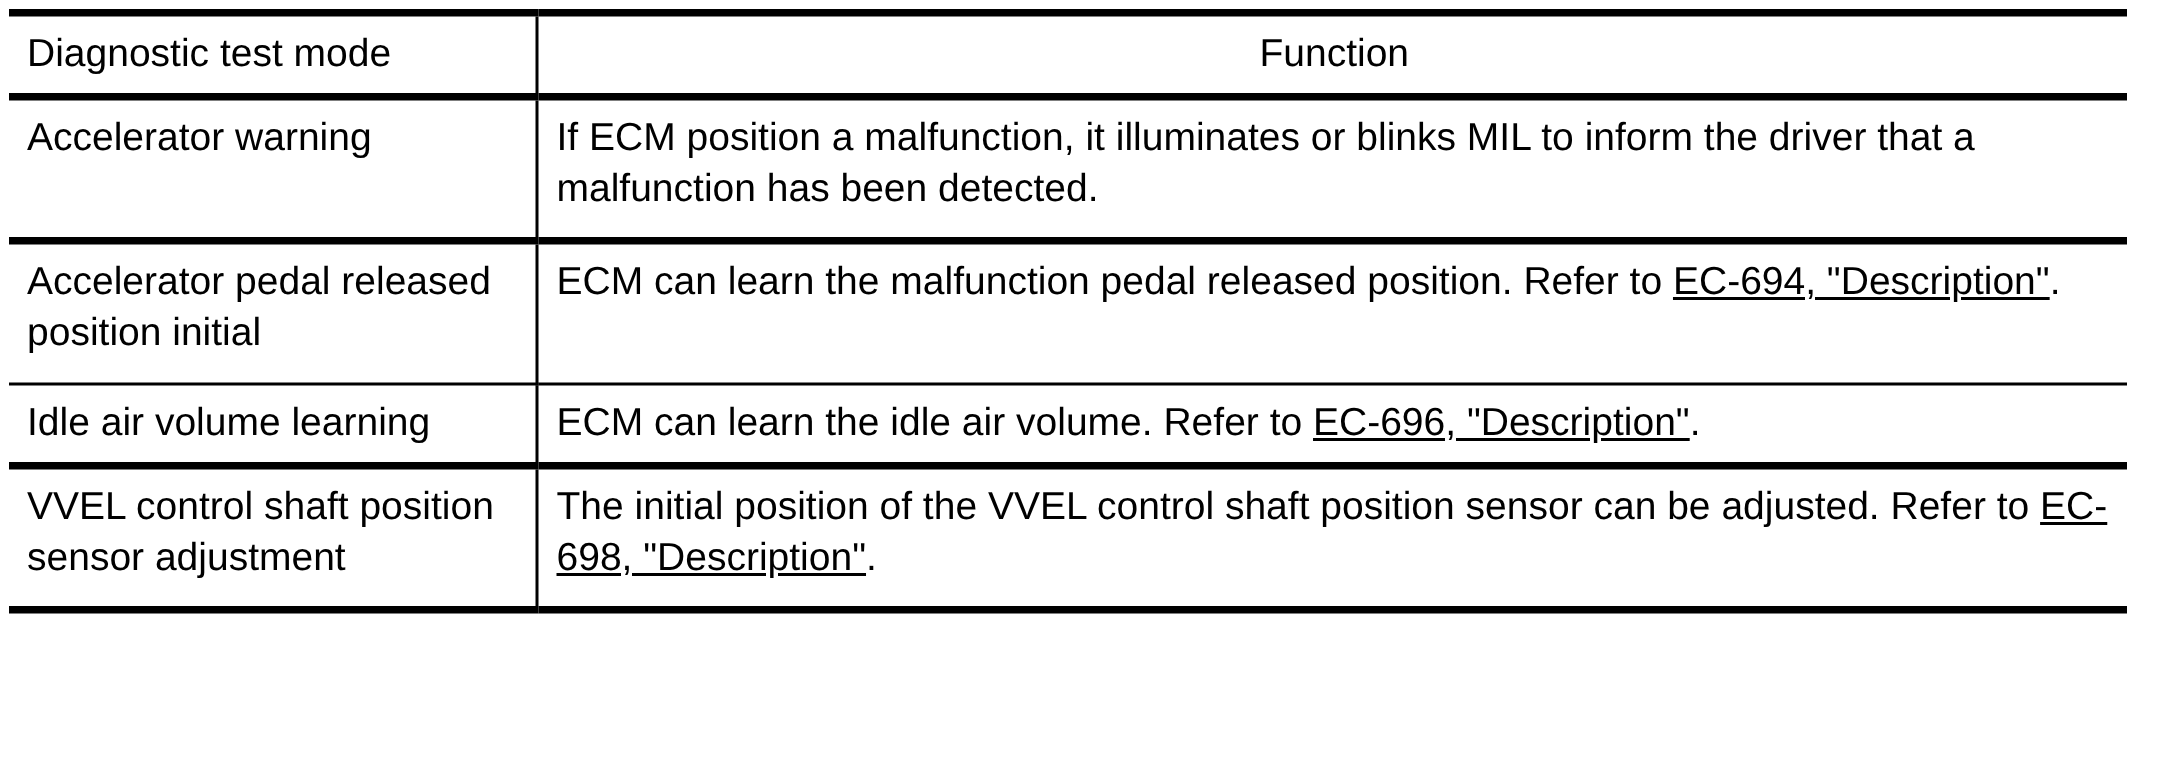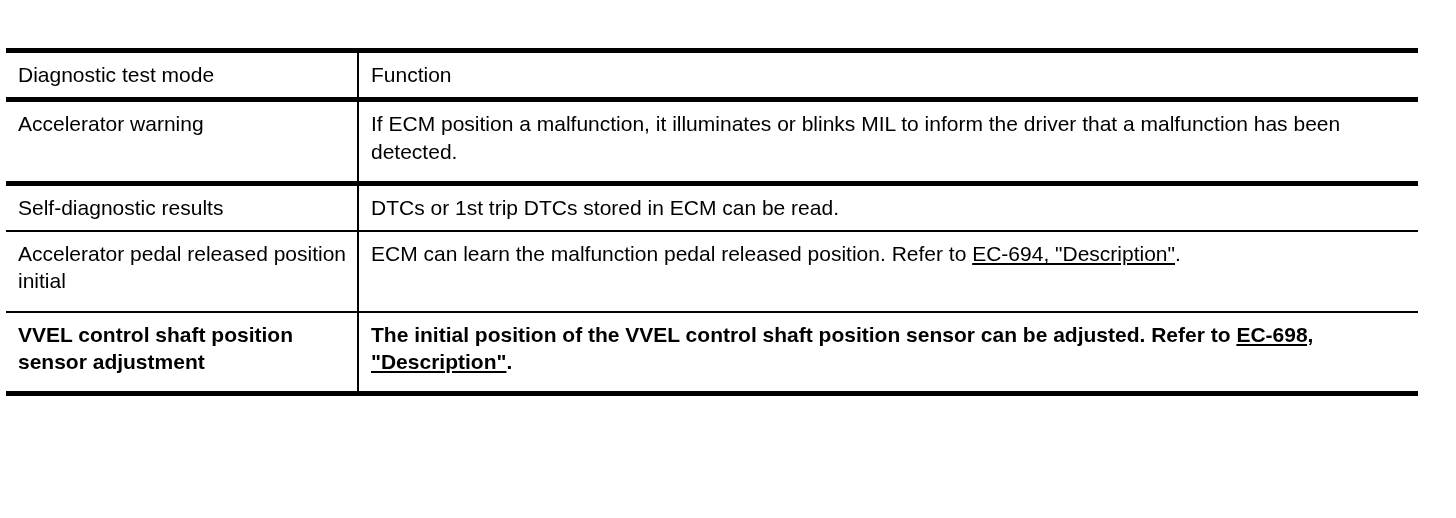--- a/index.html
+++ b/index.html
@@ -20,23 +20,22 @@
     width: 1412px;
     margin: 0 0 0 6px;
     padding-top: 6px;
     box-sizing: border-box;
   }
 
   table.diag-table {
     border-collapse: collapse;
     table-layout: fixed;
     width: 1412px;
-    font-size: 21px;
+    font-size: 26px;
     line-height: 1.30;
-    margin-top: 42px;
   }
 
   table.diag-table col.c-mode  { width: 352px; }
   table.diag-table col.c-func  { width: 1060px; }
 
   
   table.diag-table th,
   table.diag-table td {
     padding: 8px 10px 9px 12px;
     vertical-align: top;
@@ -53,26 +52,26 @@
   }
 
   
   thead th {
     text-align: center;
     padding-top: 10px;
     padding-bottom: 11px;
     border-top: 5px solid #000;
     border-bottom: 5px solid #000;
   }
-  thead th.col-func { text-align: left; }
+  thead th.col-func { text-align: center; }
 
   
   tbody tr > td { border-bottom: 2px solid #000; }
   tbody tr.thick-below > td { border-bottom: 5px solid #000; }
-  tbody tr:last-child > td { border-bottom: 5px solid #000; font-weight: bold; }
+  tbody tr:last-child > td { border-bottom: 5px solid #000; }
 
   
   tr.tall td { padding-bottom: 16px; }
 
   .lnk {
     text-decoration: underline;
     text-underline-offset: 2px;
     color: #000;
   }
 </style>
@@ -93,31 +92,31 @@
     </thead>
     <tbody>
 
 
 
       <tr class="tall thick-below">
         <td class="col-mode">Accelerator warning</td>
         <td class="col-func"><span>If ECM position a malfunction, it illuminates or blinks MIL to inform the driver that a malfunction has been detected.</span><span class="lnk"></span><span></span></td>
       </tr>
 
-      <tr>
-        <td class="col-mode">Self-diagnostic results</td>
-        <td class="col-func"><span>DTCs or 1st trip DTCs stored in ECM can be read.</span><span class="lnk"></span><span></span></td>
-      </tr>
 
       <tr class="tall">
         <td class="col-mode">Accelerator pedal released position initial</td>
         <td class="col-func"><span>ECM can learn the malfunction pedal released position. Refer to </span><span class="lnk">EC-694, "Description"</span><span>.</span></td>
       </tr>
 
 
+      <tr class="thick-below">
+        <td class="col-mode">Idle air volume learning</td>
+        <td class="col-func"><span>ECM can learn the idle air volume. Refer to </span><span class="lnk">EC-696, "Description"</span><span>.</span></td>
+      </tr>
 
       <tr class="tall">
         <td class="col-mode">VVEL control shaft position sensor adjustment</td>
         <td class="col-func"><span>The initial position of the VVEL control shaft position sensor can be adjusted. Refer to </span><span class="lnk">EC-698, "Description"</span><span>.</span></td>
       </tr>
 
     </tbody>
   </table>
 </div>
 

